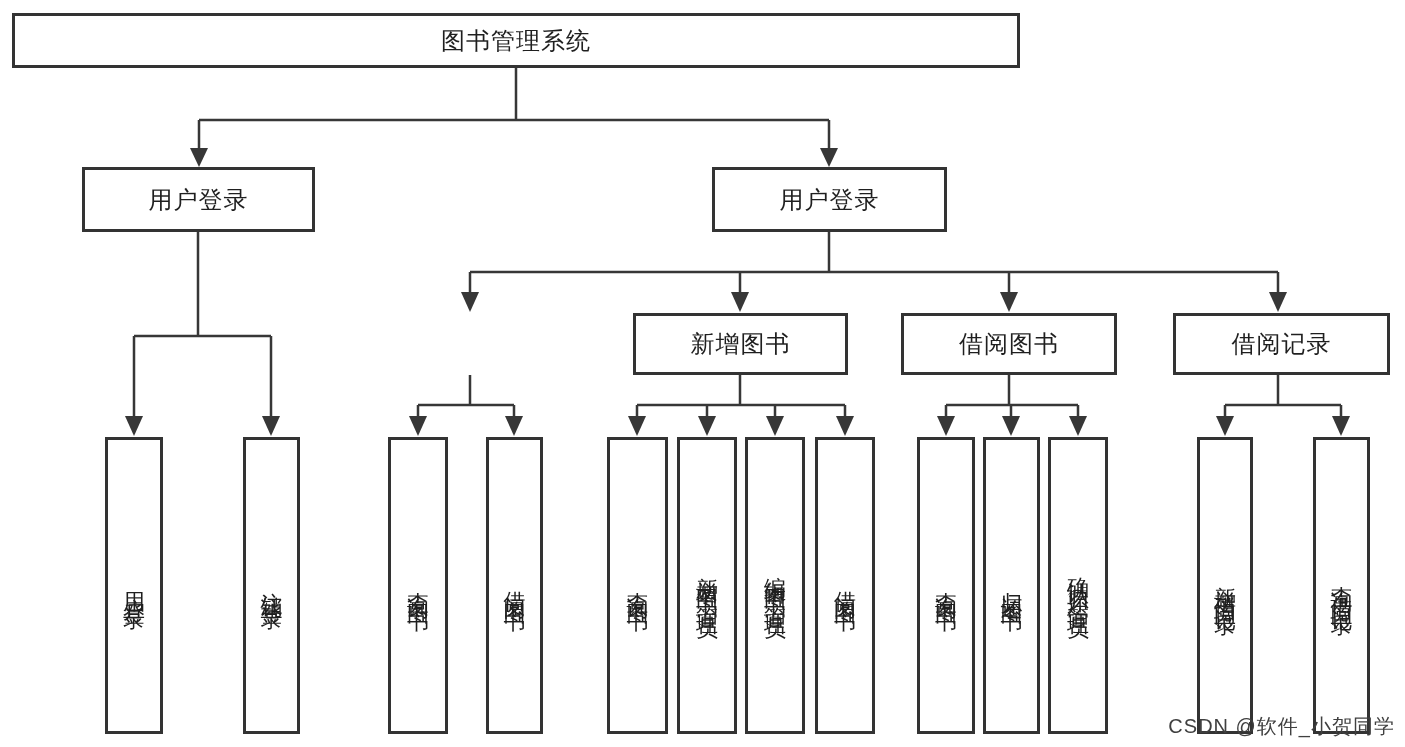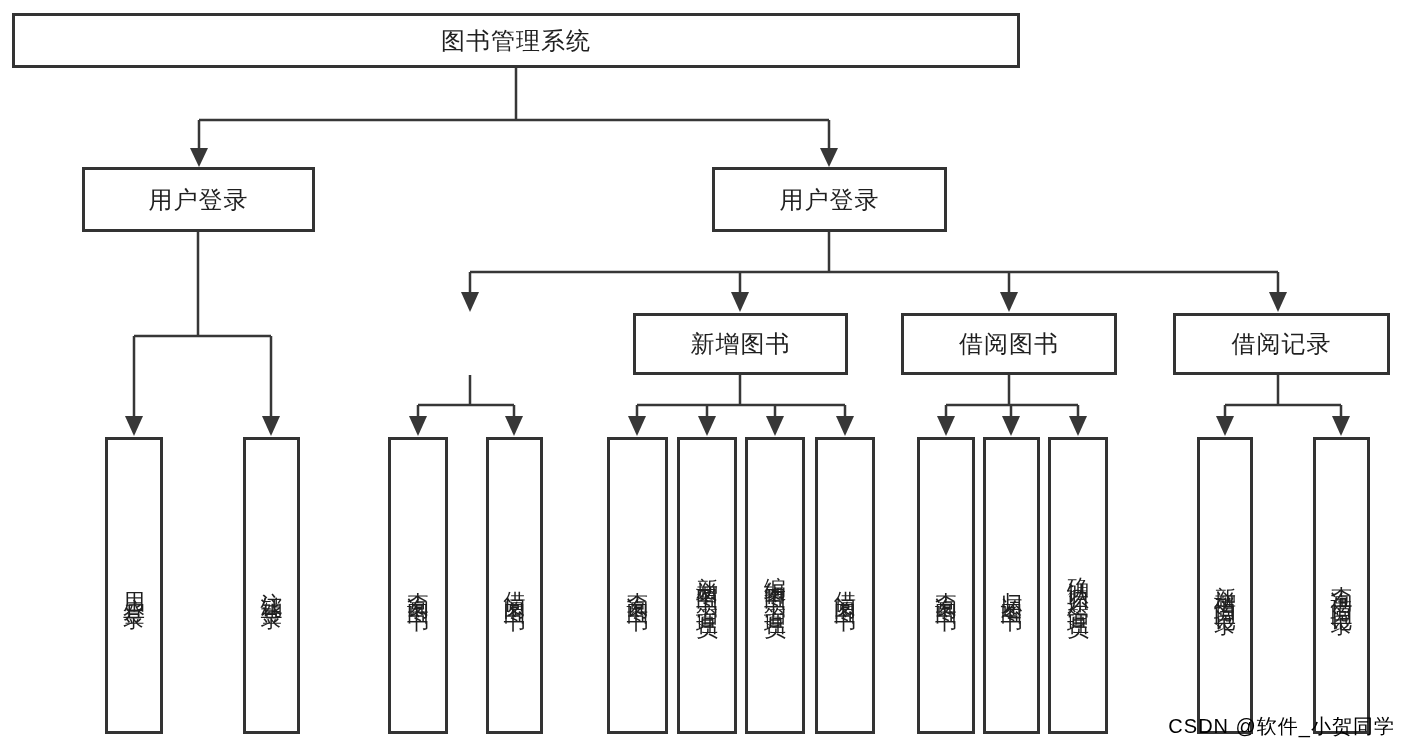--- a/index.html
+++ b/index.html
@@ -40,21 +40,21 @@
     text-orientation: mixed;
     font-size: 22px;
     letter-spacing: 6px;
     line-height: 1;
     white-space: nowrap;
   }
   .watermark {
     position: absolute;
     right: 10px; bottom: 7px;
     font-size: 20px;
-    color: #000000;
+    color: #404040;
     z-index: 5;
     letter-spacing: 1px;
   }
 </style>
 </head>
 <body>
 
 <div class="canvas">
 
   <svg class="connectors" viewBox="0 0 1405 747" xmlns="http://www.w3.org/2000/svg">

